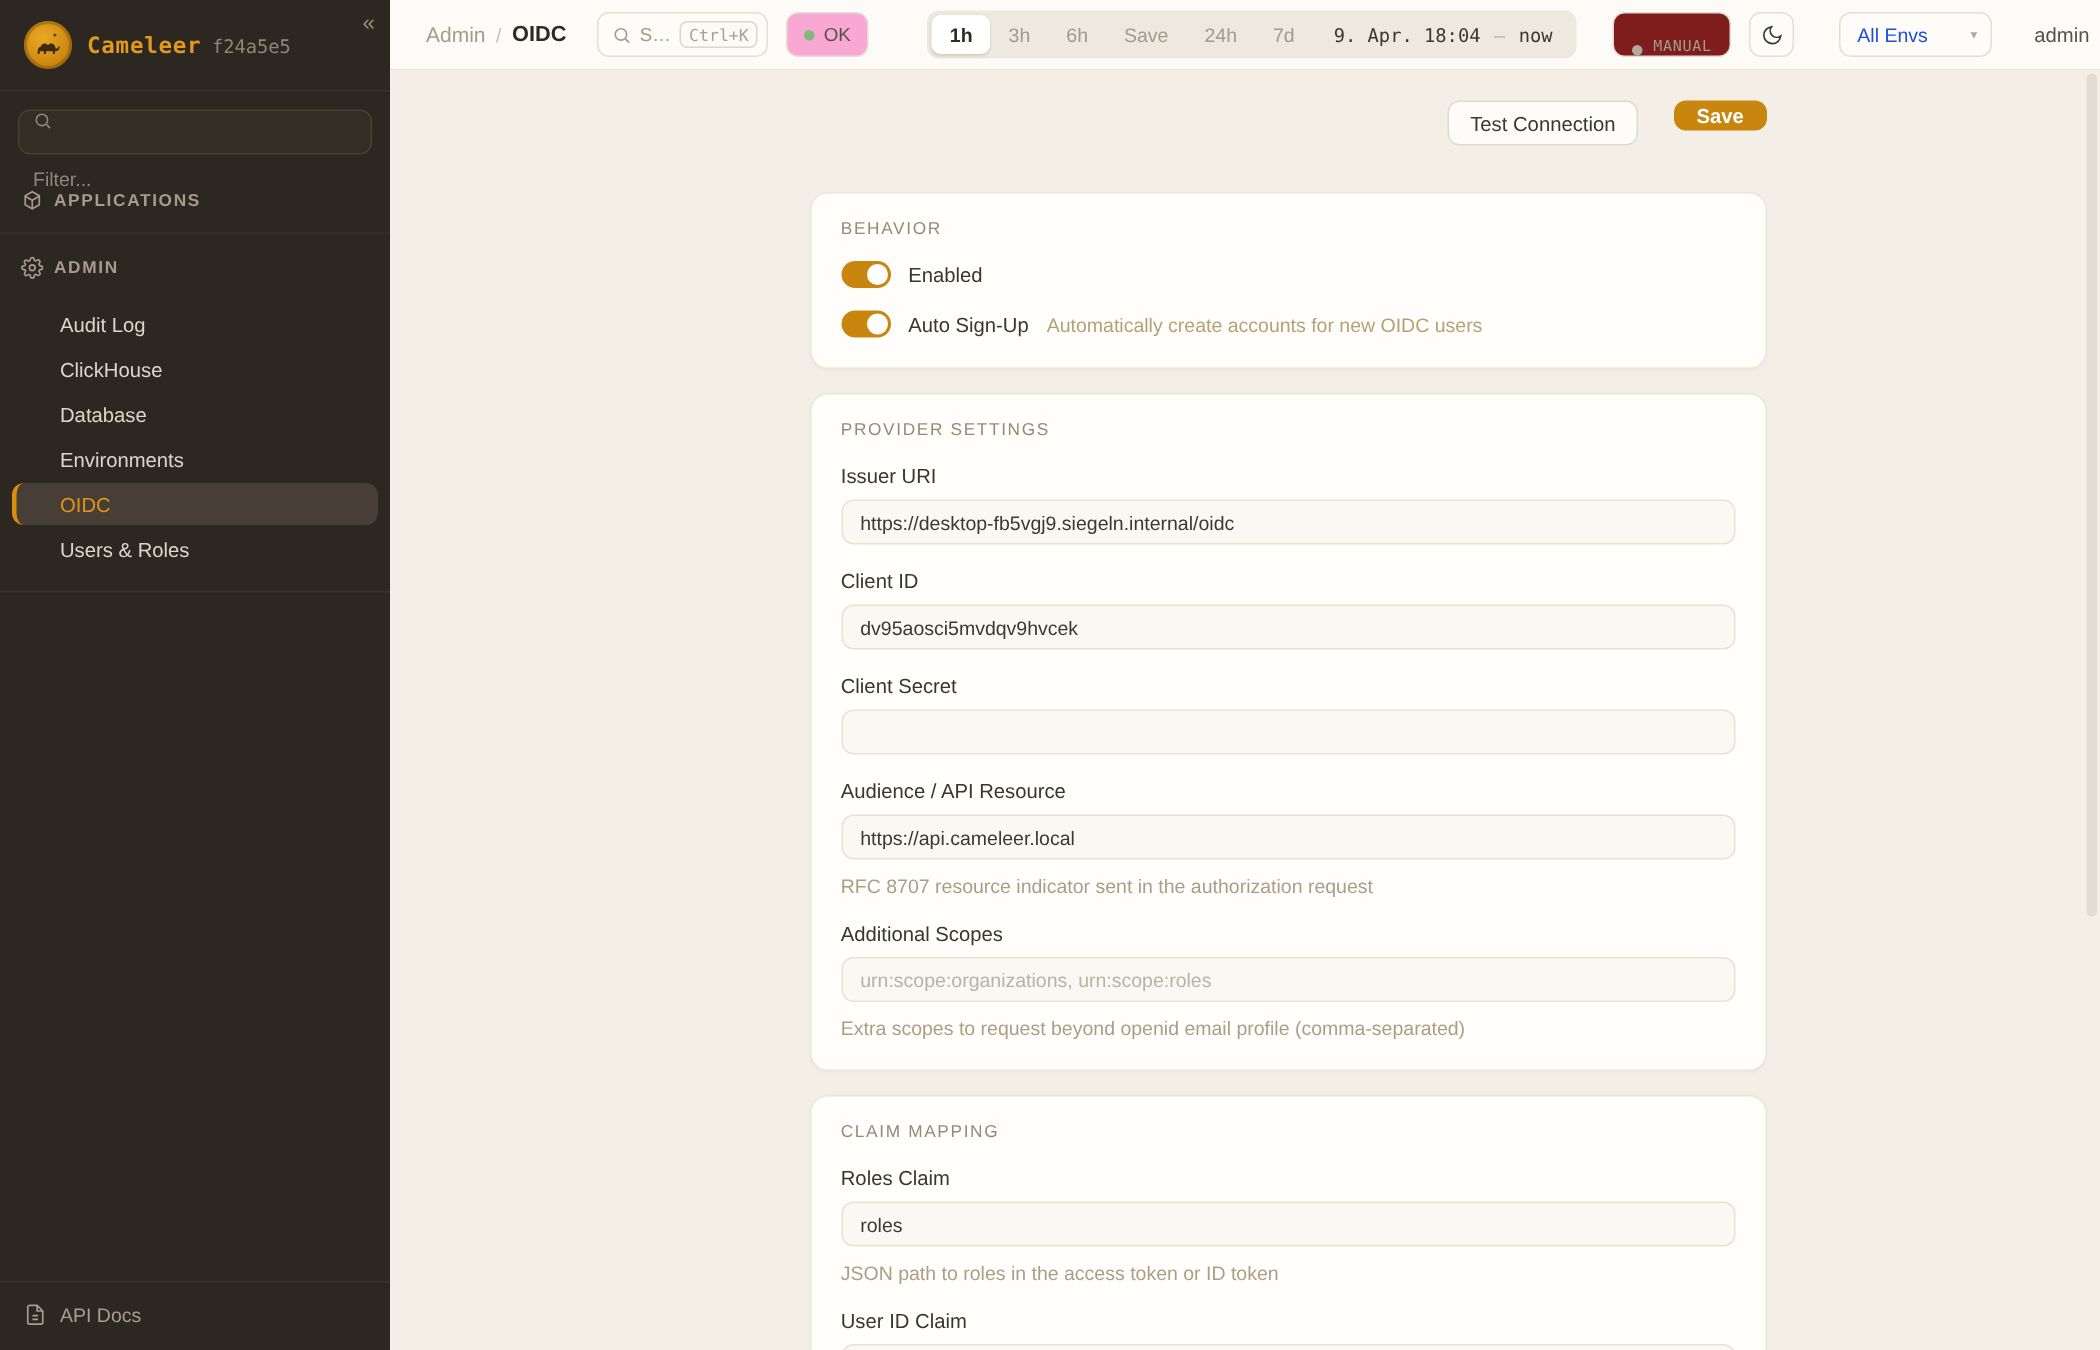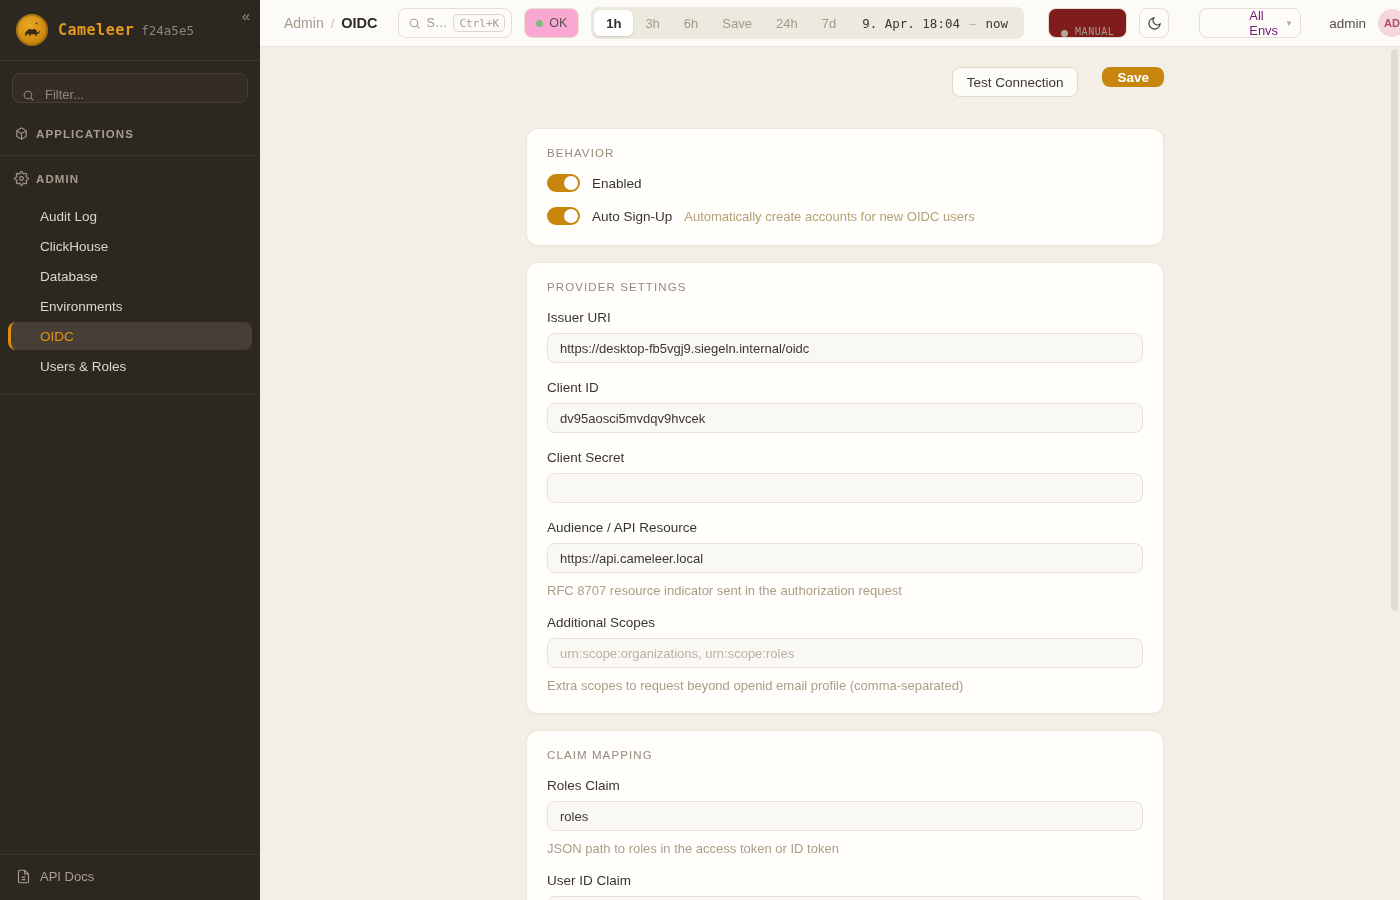--- a/index.html
+++ b/index.html
@@ -40,21 +40,21 @@
     font-family: "DejaVu Sans Mono", monospace;
     font-size: 12.5px; color: #8d8679; margin-left: 7px; margin-top: 1px;
   }
   .collapse-btn {
     position: absolute; top: 8px; right: 10px;
     color: #97907f; font-size: 15px; line-height: 1; cursor: pointer;
   }
   .filter-wrap {
     margin: 12px 12px 10px; height: 30px;
     background: #332d25; border: 1px solid #463f33; border-radius: 8px;
-    display: flex; align-items: flex-end; padding: 0 9px; gap: 10px;
+    display: flex; align-items: flex-start; padding: 0 9px; gap: 25px; flex-direction: column;
   }
   .filter-wrap svg { width: 13px; height: 13px; stroke: #8f887a; flex-shrink: 0; }
   .filter-input {
     background: transparent; border: none; outline: none;
     color: #d9d3c7; font-size: 13px; width: 100%;
     font-family: "Liberation Sans", sans-serif;
   }
   .filter-input::placeholder { color: #8f887a; }
   .side-section-header {
     display: flex; align-items: center; gap: 7px;
@@ -108,21 +108,21 @@
     height: 30px; border: 1px solid #e5dfd3; border-radius: 8px; background: #f9a8d4;
     display: flex; align-items: center; gap: 6px; padding: 0 11px; cursor: pointer;
   }
   .dot { width: 7px; height: 7px; border-radius: 50%; }
   .dot-green { background: #80b87e; }
   .dot-gray { background: #b1a999; }
   .ok-label { font-size: 12.5px; color: #57534a; font-weight: 500; }
 
   .segmented {
     height: 32px; background: #ede9de; border-radius: 8px;
-    display: flex; align-items: center; padding: 3px; white-space: nowrap;
+    display: flex; align-items: center; padding: 3px; white-space: nowrap; margin-left: 27px;
   }
   .segment {
     height: 26px; display: flex; align-items: center; padding: 0 12px;
     font-size: 13px; color: #a29a8c; border-radius: 6px; cursor: pointer;
   }
   .segment.active {
     background: #ffffff; color: #2f2b25; font-weight: 700;
     box-shadow: 0 1px 2px rgba(80,70,50,.18);
   }
   .seg-time {
@@ -141,21 +141,21 @@
   .icon-btn {
     width: 30px; height: 30px; border: 1px solid #e5dfd3; border-radius: 8px; background: #fdfcf9;
     display: flex; align-items: center; justify-content: center; cursor: pointer;
   }
   .icon-btn svg { width: 15px; height: 15px; stroke: #3b3731; }
   .env-select {
     width: 102px; height: 30px; border: 1px solid #e5dfd3; border-radius: 8px; background: #fdfcf9;
     display: flex; align-items: center; justify-content: space-between; padding: 0 9px 0 11px;
     cursor: pointer; margin-left: 18px;
   }
-  .env-value { font-size: 13px; color: #701a75; margin-left: 38px; }
+  .env-value { font-size: 13px; color: #1d4ed8; }
   .env-caret { color: #b1a999; font-size: 9px; }
   .user-name { font-size: 13.5px; color: #55514a; margin-left: 16px; }
   .avatar {
     width: 28px; height: 28px; border-radius: 50%; background: #f4d7dc;
     color: #ad4f63; font-size: 11px; font-weight: 700;
     display: flex; align-items: center; justify-content: center; cursor: pointer;
   }
 
   
   .content { flex: 1; overflow: hidden; }

